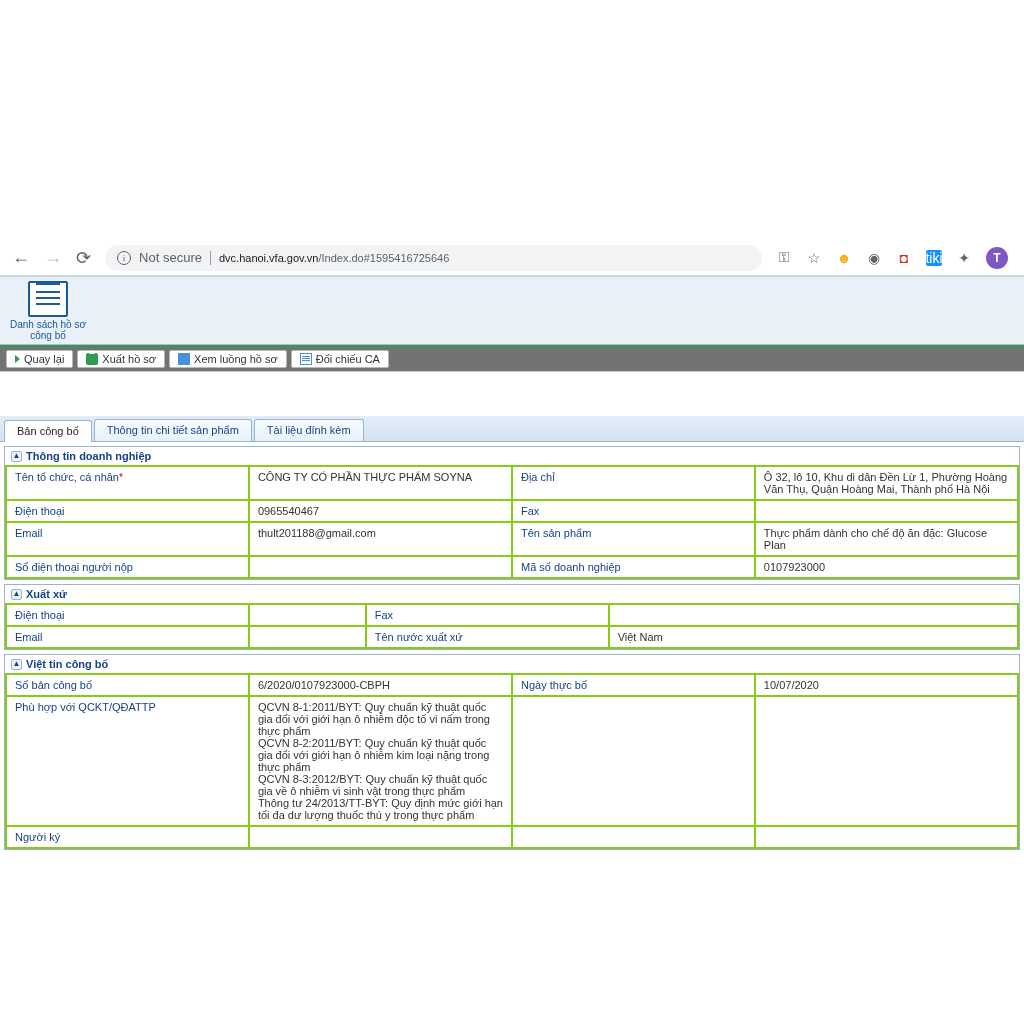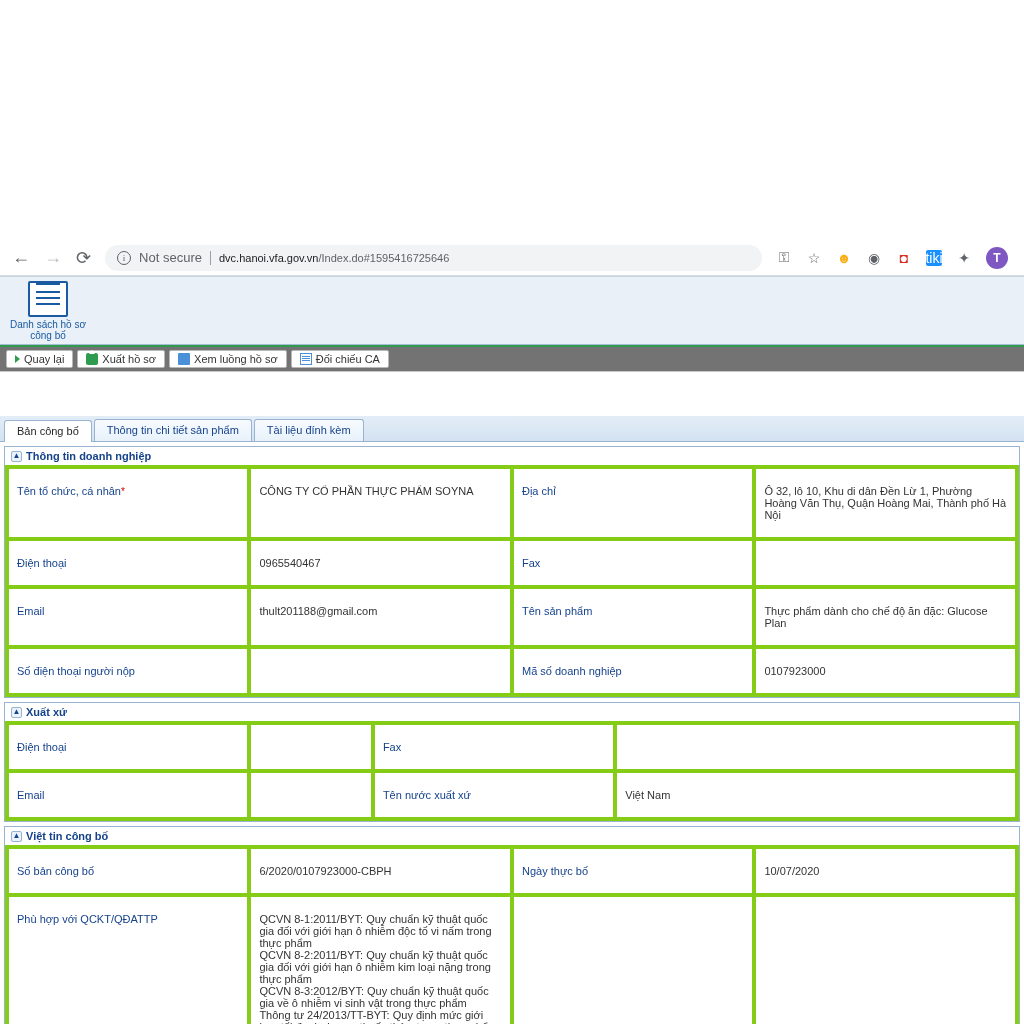--- a/index.html
+++ b/index.html
@@ -59,21 +59,21 @@
   .tab.active { background: #fff; color: #262626; position: relative; top: 1px; padding-bottom:5px; }
 
   
   .panel { margin: 4px; border: 1px solid #99b4d1; }
   .panel-hd { display: flex; align-items: center; gap: 4px; padding: 3px 6px;
     color: #15428b; font-weight: bold; font-size: 11px; background: #fff; }
   .collapse { width: 11px; height: 11px; border: 1px solid #99b4d1; border-radius: 2px;
     display: inline-flex; align-items: center; justify-content: center; font-size: 8px; color: #15428b;
     background: #eaf2fb; line-height: 1; }
   .grid { width: 100%; border-collapse: collapse; }
-  .grid td { border: 4px solid #84cc16; padding: 16px 8px; vertical-align: top; }
+  .grid td { border: 2px solid #84cc16; padding: 4px 8px; vertical-align: top; }
   .grid .lbl { width: 24%; }
   .lbl { color: #15428b; }
   .req::after { content: "*"; color: #c00; font-size: 10px; }
   .val { color: #333; white-space: pre-wrap; }
   .four .c1 { width: 24%; }
   .four .c2 { width: 26%; }
   .four .c3 { width: 24%; }
   .four .c4 { width: 26%; }
 </style>
 </head>
@@ -209,15 +209,21 @@
     </tr>
     <tr>
       <td class="lbl">Phù hợp với QCKT/QĐATTP</td>
       <td class="val">QCVN 8-1:2011/BYT: Quy chuẩn kỹ thuật quốc gia đối với giới hạn ô nhiễm độc tố vi nấm trong thực phẩm
 QCVN 8-2:2011/BYT: Quy chuẩn kỹ thuật quốc gia đối với giới hạn ô nhiễm kim loại nặng trong thực phẩm
 QCVN 8-3:2012/BYT: Quy chuẩn kỹ thuật quốc gia về ô nhiễm vi sinh vật trong thực phẩm
 Thông tư 24/2013/TT-BYT: Quy định mức giới hạn tối đa dư lượng thuốc thú y trong thực phẩm</td>
       <td class="lbl"></td>
       <td class="val"></td>
     </tr>
+    <tr>
+      <td class="lbl">Người ký</td>
+      <td class="val"></td>
+      <td class="lbl"></td>
+      <td class="val"></td>
+    </tr>
   </tbody>
     </table>
 </div>
 
 </body></html>

